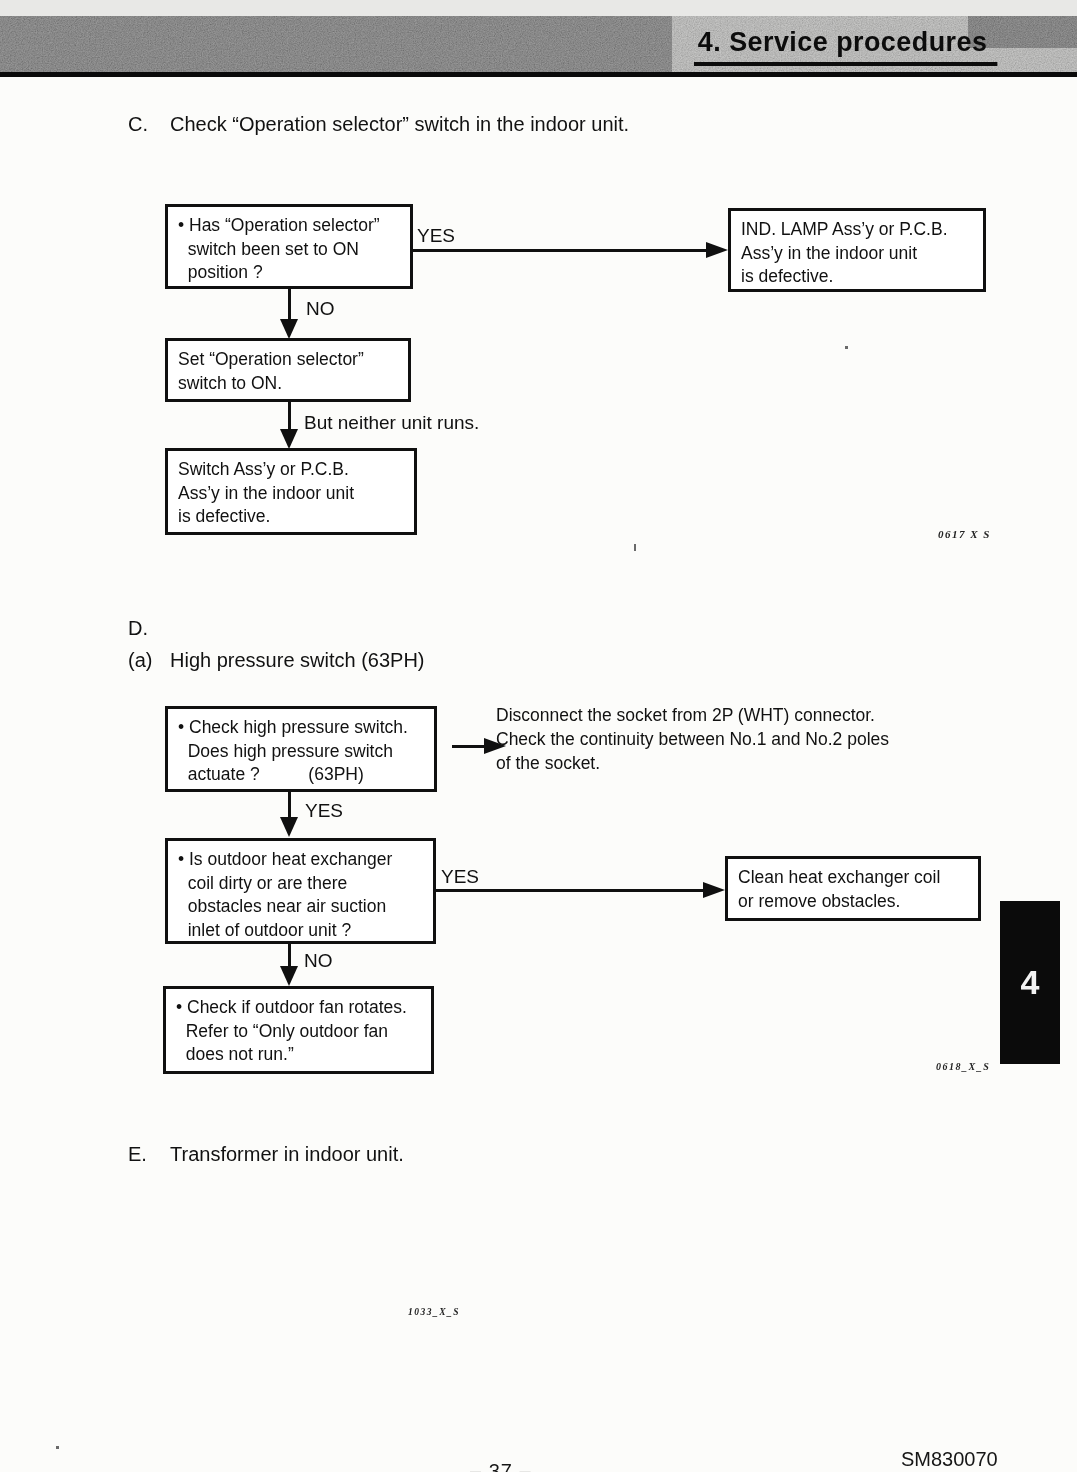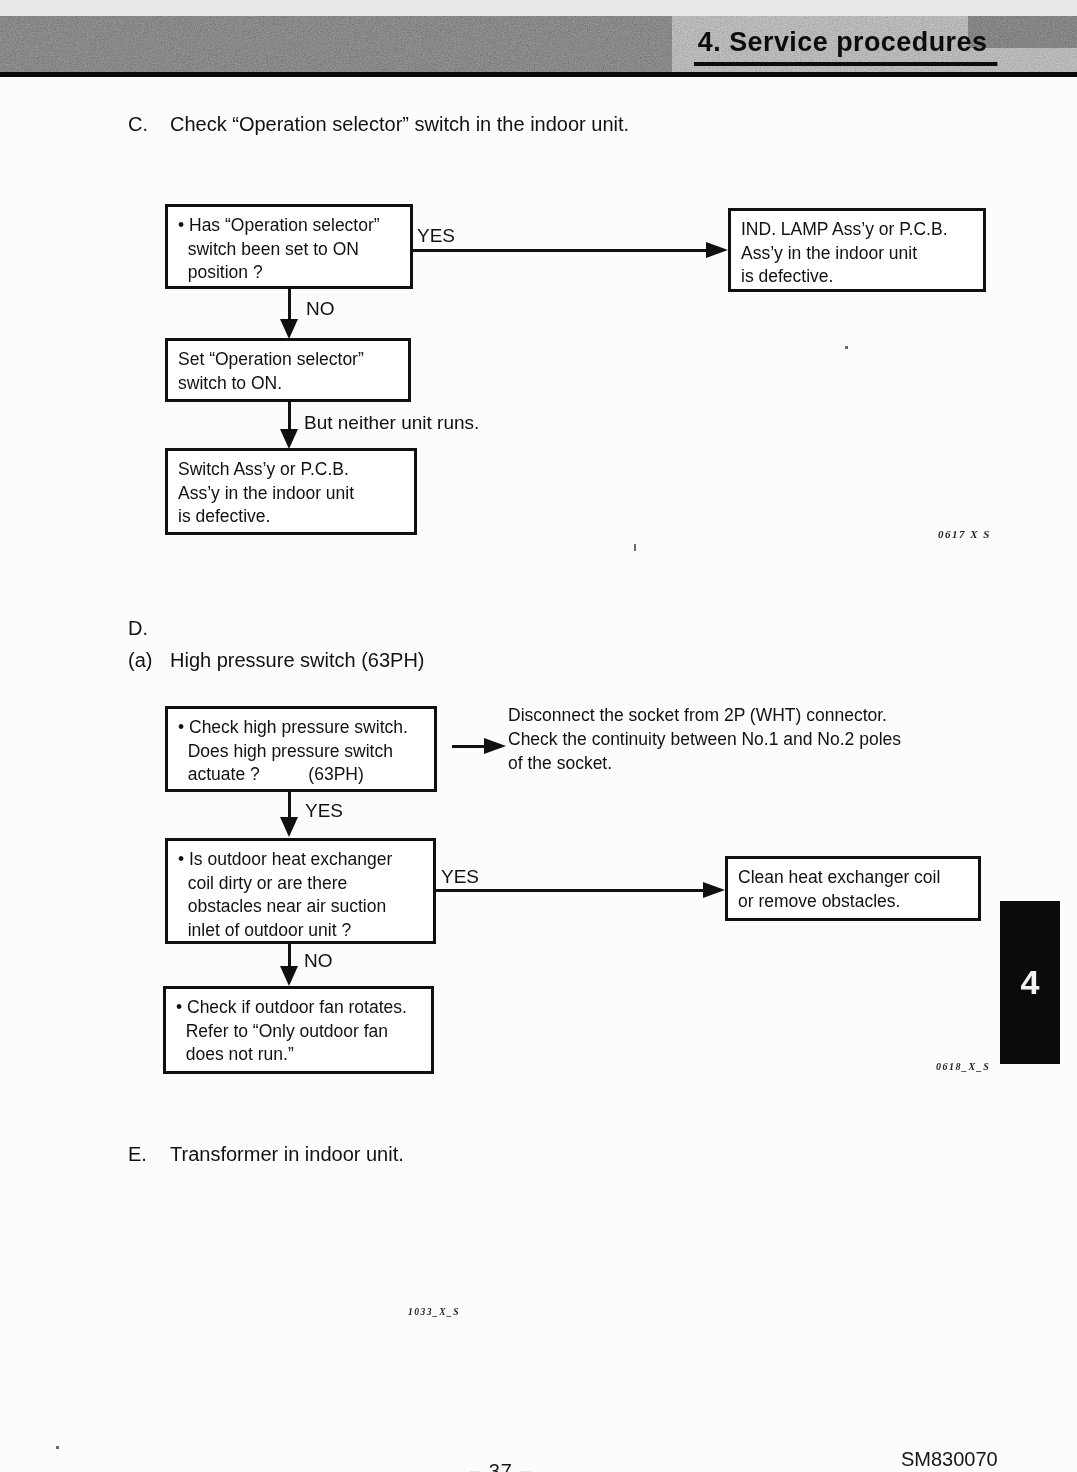--- a/index.html
+++ b/index.html
@@ -118,21 +118,21 @@
     <span>High pressure switch (63PH)</span>
   </div>
 
   <div class="fbox" style="left:165px; top:690px; width:272px; height:86px;">• Check high pressure switch.
   Does high pressure switch
   actuate ?          (63PH)</div>
 
   <div class="hline" style="left:452px; top:729px; width:34px;"></div>
   <div class="arr-right" style="left:484px; top:722px;"></div>
 
-  <div class="note" style="left:508px; top:687px;">Disconnect the socket from 2P (WHT) connector.
+  <div class="note" style="left:496px; top:687px;">Disconnect the socket from 2P (WHT) connector.
 Check the continuity between No.1 and No.2 poles
 of the socket.</div>
 
   <div class="vline" style="left:288px; top:776px; height:28px;"></div>
   <div class="arr-down" style="left:280px; top:801px;"></div>
   <div class="flabel" style="left:305px; top:784px;">YES</div>
 
   <div class="fbox" style="left:165px; top:822px; width:271px; height:106px;">• Is outdoor heat exchanger
   coil dirty or are there
   obstacles near air suction

